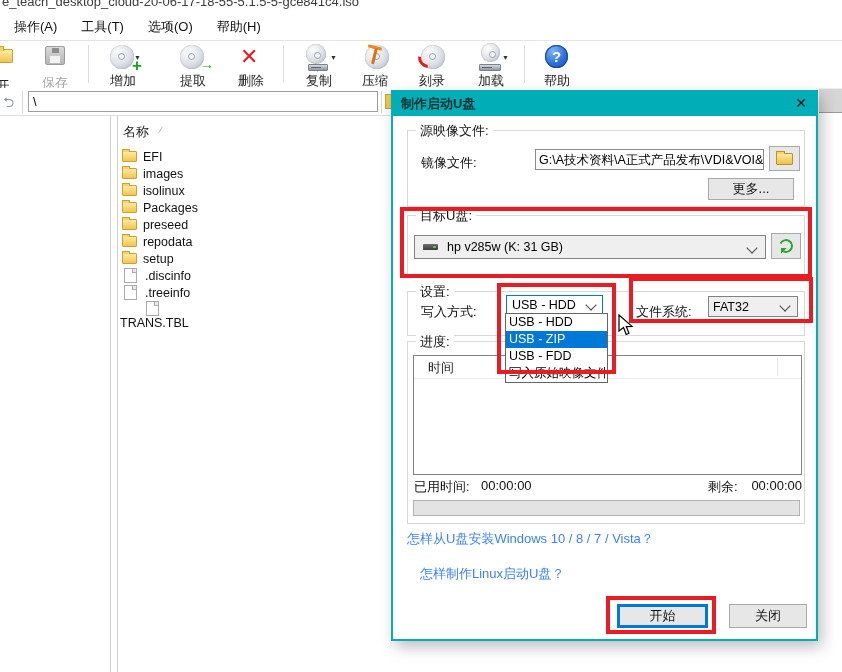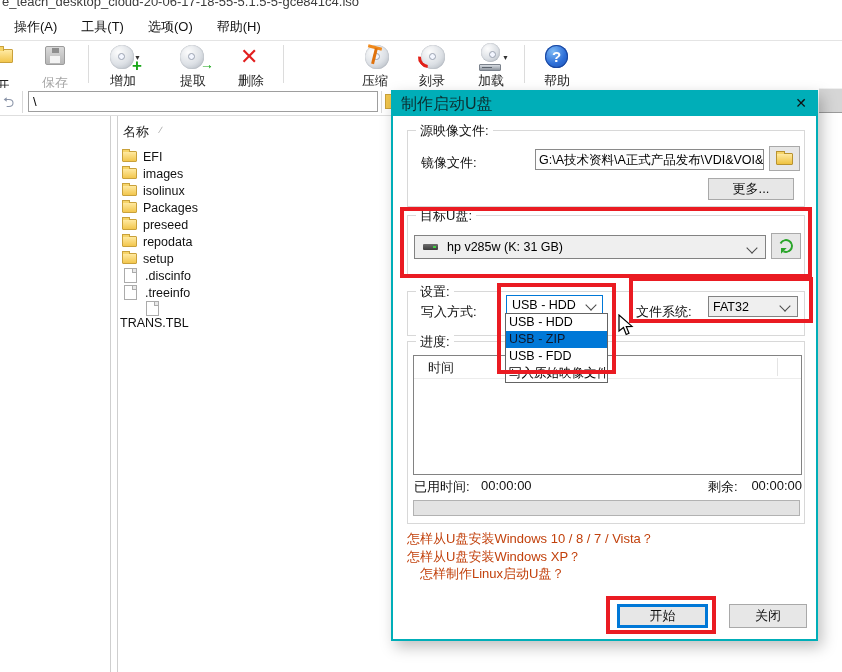--- a/index.html
+++ b/index.html
@@ -83,21 +83,21 @@
   .file-ico::after{content:"";position:absolute;right:0;top:0;width:3px;height:3px;background:#e8e8e8;border-left:1px solid #ababab;border-bottom:1px solid #ababab;}
 
   
   .right-strip-hdr{left:819px;top:88px;width:23px;height:23px;background:#d6d6d6;border-bottom:1px solid #9b9b9b;border-top:1px solid #efefef;}
 
   
   .dialog{left:391px;top:90px;width:427px;height:551px;background:#fff;border:2px solid #00AEB8;
       box-sizing:border-box;box-shadow:4px 6px 14px rgba(0,0,0,.25);}
   .dlg-titlebar{position:absolute;left:0;top:0;right:0;height:24px;background:#00AEB8;
       display:flex;align-items:center;}
-  .dlg-title{color:#063a3d;font-weight:normal;font-size:16px;padding-left:8px;color:#0b2f31;}
+  .dlg-title{color:#063a3d;font-weight:bold;font-size:13px;padding-left:8px;color:#0b2f31;}
   .dlg-close{position:absolute;right:9px;top:3px;font-size:14px;color:#101010;cursor:default;}
 
   .grpbox{position:absolute;border:1px solid #d8d8d8;background:#fff;}
   .grplabel{position:absolute;top:-9px;left:8px;background:#fff;padding:0 4px;font-size:13px;color:#111;}
 
   .txtfield{position:absolute;border:1px solid #8a8a8a;background:#fdfdfd;font-size:12.5px;
       padding:2px 3px;box-sizing:border-box;white-space:nowrap;overflow:hidden;color:#000;}
   .btn{position:absolute;background:#e7e7e7;border:1px solid #a9a9a9;font-size:13px;color:#111;
       display:flex;align-items:center;justify-content:center;box-sizing:border-box;font-family:"Liberation Sans",sans-serif;}
   .btn-start{border:1px solid #0078d7;box-shadow:inset 0 0 0 2px #0078d7, inset 0 0 0 3px #e7e7e7;}
@@ -112,31 +112,31 @@
       transform:rotate(45deg);position:absolute;right:9px;top:7px;}
   .usb-ico{width:15px;height:6px;background:linear-gradient(#6e6e6e,#3c3c3c);border-radius:1px;margin:0 9px 0 8px;position:relative;flex:none;}
   .usb-ico::after{content:"";position:absolute;right:2px;top:2px;width:3px;height:2px;background:#43d143;}
   .refresh-ico{position:relative;width:14px;height:14px;}
   .refresh-ico::before{content:"";position:absolute;inset:0;border:2px solid #2aa52a;border-radius:50%;
       border-left-color:transparent;transform:rotate(-20deg);}
   .refresh-ico::after{content:"";position:absolute;left:-2px;top:5px;border:4px solid transparent;border-right-color:#2aa52a;transform:rotate(45deg);}
 
   .droplist{position:absolute;left:112px;top:221px;width:101px;background:#fff;border:1px solid #646464;z-index:40;}
   .droplist .opt{height:17px;line-height:17px;font-size:12.5px;padding-left:3px;white-space:nowrap;color:#000;}
-  .droplist .opt.sel{background:#0078D7;color:#0f172a;}
+  .droplist .opt.sel{background:#0078D7;color:#fef9c3;}
 
   .listview{position:absolute;border:1px solid #828282;background:#fff;}
   .lv-header{height:22px;border-bottom:1px solid #ececec;position:relative;font-size:13px;color:#222;}
   .lv-col-time{position:absolute;left:14px;top:3px;}
   .lv-col-event{position:absolute;left:100px;top:3px;}
   .lv-div{position:absolute;top:2px;width:1px;height:18px;background:#e4e4e4;}
 
   .progressbar{position:absolute;background:#e3e3e3;border:1px solid #b2b2b2;box-sizing:border-box;}
   .stat{position:absolute;font-size:13px;color:#111;white-space:nowrap;}
-  .link{position:absolute;font-size:13px;color:#c2410c;white-space:nowrap;}
+  .link{position:absolute;font-size:13px;color:#3b82f6;white-space:nowrap;}
 
   .redbox{position:absolute;border:4px solid #EA1B22;z-index:60;pointer-events:none;}
   .cursor{position:absolute;z-index:70;}
 </style>
 </head>
 <body>
 
 <div class="abs win-title-clip">
   <div class="win-title">e_teach_desktop_cloud-20-06-17-18-55-5.1.5-5-gce841c4.iso</div>
 </div>
@@ -178,20 +178,29 @@
     </div>
     <div class="tb-label">提取</div>
   </div>
   <div class="tb-btn" style="left:226px;width:50px;">
     <div class="tb-ico-slot">
       <span class="glyph-delete">✕</span>
     </div>
     <div class="tb-label">删除</div>
   </div>
   <div class="tb-sep" style="left:283px;"></div>
+  <div class="tb-btn" style="left:292px;width:54px;">
+    <div class="tb-ico-slot">
+      <div class="cd" style="width:20px;height:20px;top:0;"></div>
+      <span class="badge badge-copy">↓</span>
+      <div class="drive-slab"></div>
+      <span class="tb-drop">▼</span>
+    </div>
+    <div class="tb-label">复制</div>
+  </div>
   <div class="tb-btn" style="left:352px;width:46px;">
     <div class="tb-ico-slot">
       <div class="cd" style="left:7px;"></div>
         <div class="clampH"></div>
         <div class="clampV"></div>
     </div>
     <div class="tb-label">压缩</div>
   </div>
   <div class="tb-btn" style="left:408px;width:48px;">
     <div class="tb-ico-slot">
@@ -337,21 +346,20 @@
       </div>
     </div>
     <span class="stat" style="left:6px;top:136px;">已用时间:</span>
     <span class="stat" style="left:73px;top:136px;">00:00:00</span>
     <span class="stat" style="left:300px;top:136px;">剩余:</span>
     <span class="stat" style="right:2px;top:136px;">00:00:00</span>
     <div class="progressbar" style="left:5px;top:158px;width:387px;height:16px;"></div>
   </div>
 
   <a class="link" style="left:14px;top:438px;">怎样从U盘安装Windows 10 / 8 / 7 / Vista？</a>
-  <a class="link" style="left:14px;top:456px;">怎样从U盘安装Windows XP？</a>
   <a class="link" style="left:27px;top:473px;">怎样制作Linux启动U盘？</a>
 
   <div class="btn btn-start" style="left:224px;top:512px;width:91px;height:24px;">开始</div>
   <div class="btn" style="left:336px;top:512px;width:78px;height:24px;">关闭</div>
 </div>
 
 <div class="redbox" style="left:400px;top:207px;width:404px;height:63px;"></div>
 <div class="redbox" style="left:497px;top:283px;width:111px;height:83px;"></div>
 <div class="redbox" style="left:629px;top:277px;width:176px;height:38px;"></div>
 <div class="redbox" style="left:606px;top:596px;width:102px;height:30px;"></div>

